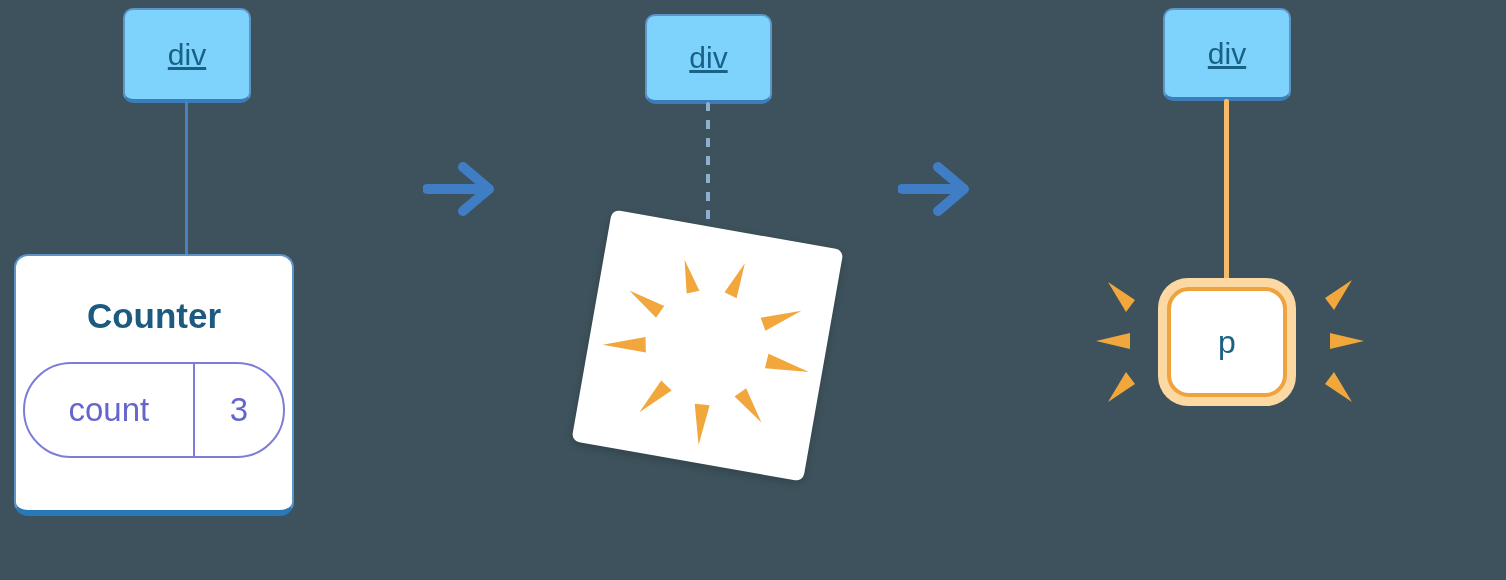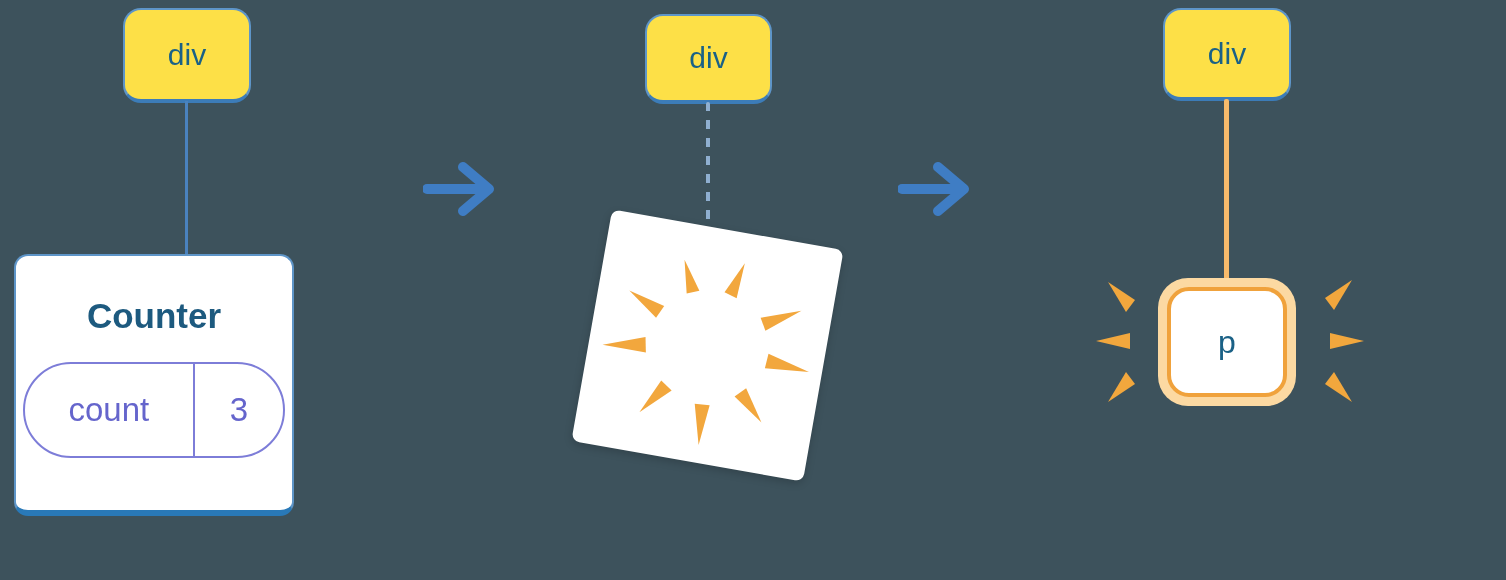--- a/index.html
+++ b/index.html
@@ -11,30 +11,31 @@
     position:relative;
     width:1506px;
     height:580px;
     background:#3d525c;
     overflow:hidden;
   }
 
   
   .tag-box{
     position:absolute;
-    background:#fde047;
+    background:#7dd3fc;
     border:2px solid #5e95c8;
     border-bottom:4px solid #3c7cb8;
-    border-radius:18px;
+    border-radius:10px;
     display:flex;
     align-items:center;
     justify-content:center;
     font-size:30px;
     color:#1a6186;
     box-sizing:border-box;
+    text-decoration:underline;
   }
   .tag1{left:123px; top:8px;  width:128px; height:95px;}
   .tag2{left:645px; top:14px; width:127px; height:90px;}
   .tag3{left:1163px;top:8px;  width:128px; height:93px;}
 
   
   .edge-solid-blue{
     position:absolute;
     left:185px; top:101px;
     width:3px; height:153px;

